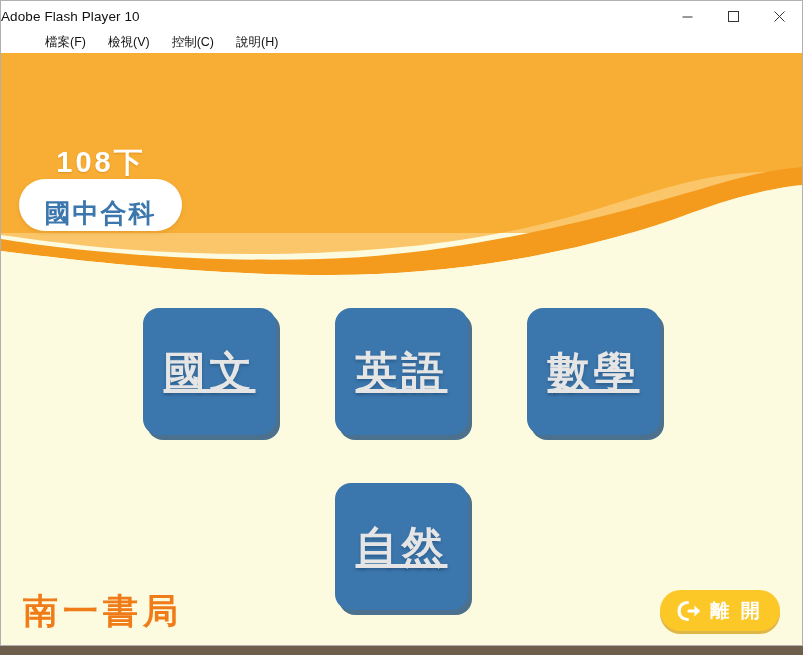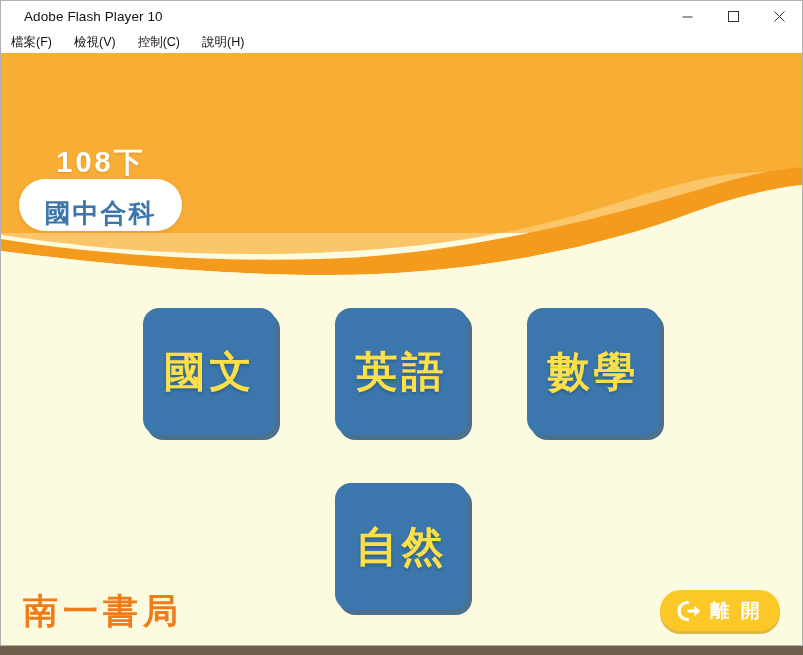--- a/index.html
+++ b/index.html
@@ -36,21 +36,21 @@
   .titlebar {
     position: relative;
     height: 30px;
     background: #ffffff;
     display: flex;
     align-items: center;
   }
   .title-text {
     font-size: 13.5px;
     color: #111111;
-    padding-left: 23px;
+    padding-left: 0;
     letter-spacing: .1px;
     white-space: nowrap;
   }
   .wincontrols {
     position: absolute;
     right: 0; top: 0;
     height: 30px;
     display: flex;
   }
   .winbtn {
@@ -62,20 +62,21 @@
     cursor: default;
   }
   .winbtn svg { display: block; }
   .menubar {
     height: 22px;
     background: #ffffff;
     display: flex;
     align-items: center;
     padding-left: 8px;
     gap: 18px;
+    margin-left: 34px;
   }
   .menuitem {
     font-size: 12.5px;
     color: #111111;
     white-space: nowrap;
     cursor: default;
     padding: 1px 2px;
   }
 
   
@@ -162,24 +163,25 @@
     border-radius: 16px;
     display: flex;
     align-items: center;
     justify-content: center;
     cursor: pointer;
     box-shadow: 4px 5px 0 rgba(44,88,128,.85);
   }
   .subject-btn span {
     font-size: 42px;
     font-weight: bold;
-    color: #fde047;
+    color: #e5e5e5;
     letter-spacing: 4px;
     white-space: nowrap;
     text-shadow: 0 2px 3px rgba(20,55,90,.35);
+    text-decoration: underline;
   }
 
   
   .publisher {
     position: absolute;
     left: 22px;
     bottom: 10px;
     font-family: "Liberation Serif", serif;
     font-size: 35px;
     font-weight: bold;

